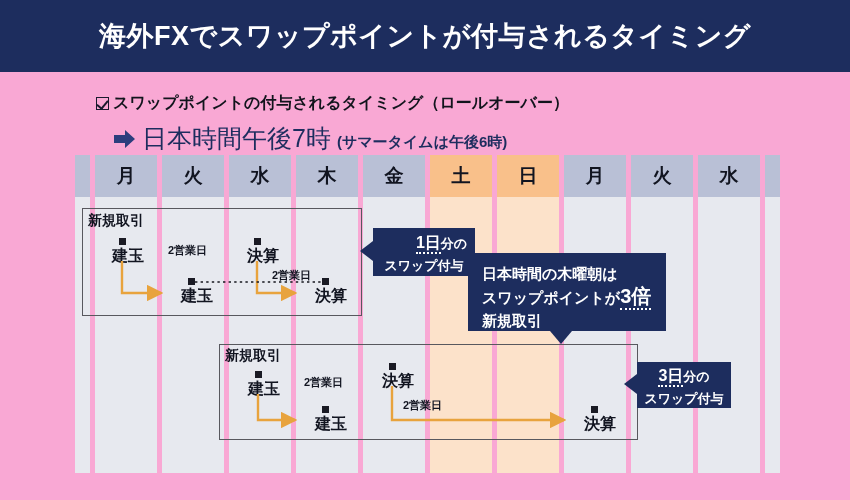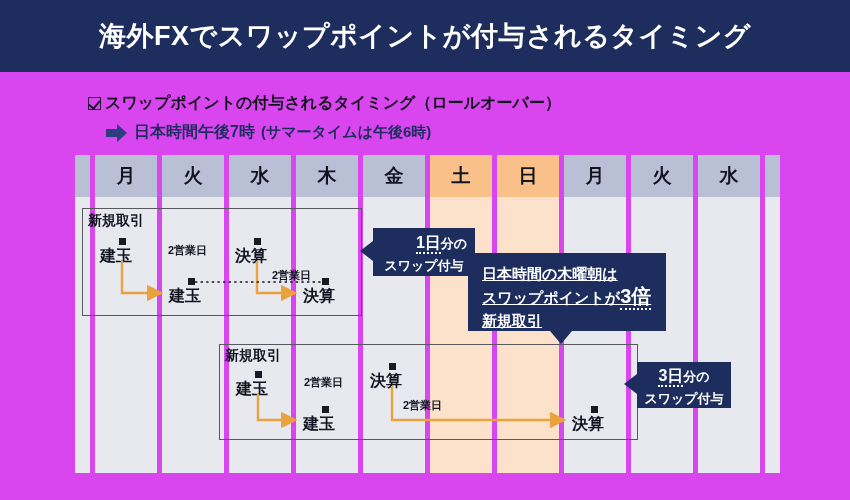--- a/index.html
+++ b/index.html
@@ -2,49 +2,49 @@
 <html><head>
 <meta charset="utf-8">
 <style>
   * { box-sizing: border-box; margin: 0; padding: 0; }
   html, body {
     width: 850px; height: 500px;
     background: #ffffff;
     font-family: "Liberation Sans", "DejaVu Sans", sans-serif;
     overflow: hidden;
   }
-  #page { position: relative; width: 850px; height: 500px; background:#d946ef; }
+  #page { position: relative; width: 850px; height: 500px; background:#f9a8d4; }
 
   
   .titlebar {
     position: absolute; left:0; top:0; width:850px; height:72px;
     background:#1d2d5e;
     display:flex; align-items:center; justify-content:center;
   }
   .titlebar .t {
     color:#ffffff; font-size:27px; font-weight:bold; letter-spacing:0.5px;
     white-space:nowrap;
   }
 
   
-  .subhead { position:absolute; left:88px; top:90px; width:640px; }
+  .subhead { position:absolute; left:96px; top:90px; width:640px; }
   .sub-row1 { display:flex; align-items:center; gap:4px; height:26px; }
   .chk {
     width:13px; height:13px; border:1.6px solid #1a1a2e; position:relative;
     flex:0 0 auto;
   }
   .chk::after {
     content:""; position:absolute; left:2px; top:0px; width:5px; height:9px;
     border:solid #1a1a2e; border-width:0 2px 2px 0; transform:rotate(40deg);
   }
   .sub-row1 .txt { font-size:16px; font-weight:bold; color:#11141c; letter-spacing:0px; }
 
   .sub-row2 { display:flex; align-items:baseline; gap:6px; margin-top:6px; padding-left:18px; }
   .arrow-ico { width:22px; height:20px; flex:0 0 auto; align-self:center; }
-  .sub-row2 .big { font-size:16px; font-weight:bold; color:#1d2d5e; letter-spacing:0px; }
+  .sub-row2 .big { font-size:25px; font-weight:normal; color:#1d2d5e; letter-spacing:0px; }
   .sub-row2 .small { font-size:15px; font-weight:bold; color:#1d2d5e; }
 
   
   #grid { position:absolute; left:0; top:155px; width:850px; height:320px; }
   .col { position:absolute; top:0; }
   .col .head {
     height:42px; background:#b9c0d6;
     display:flex; align-items:center; justify-content:center;
   }
   .col.wk .head { background:#f9c08a; }
@@ -55,21 +55,21 @@
   .col.stub .body { height:276px; }
 
   
   .flowbox {
     position:absolute; border:1.5px solid #58585e; background:transparent;
   }
   #box1 { left:82px; top:208px; width:280px; height:108px; }
   #box2 { left:219px; top:344px; width:419px; height:96px; }
 
   
-  .node { position:absolute; text-align:left; }
+  .node { position:absolute; text-align:right; }
   .node .sq {
     width:7px; height:7px; background:#1a1a24; margin:0 auto 1px auto;
   }
   .node .lbl { font-size:16px; font-weight:bold; color:#111420; white-space:nowrap; }
   .tag { position:absolute; font-size:11px; font-weight:bold; color:#111420; white-space:nowrap; }
   .tag-big { position:absolute; font-size:14px; font-weight:bold; color:#111420; white-space:nowrap;text-align:center; }
 
   
   #ovl { position:absolute; left:0; top:0; width:850px; height:500px; pointer-events:none; }
 
@@ -82,21 +82,21 @@
   #co1 .l1 { font-size:13px; }
   #co1 .l1 b { font-size:16px;margin-left:35px; }
   #co1 .l2 { font-size:13px; margin-top:3px; }
   #co1 .tip {
     position:absolute; left:-13px; top:13px; width:0; height:0;
     border-top:10px solid transparent; border-bottom:10px solid transparent;
     border-right:13px solid #1d2d5e;
   }
 
   #co2 { left:468px; top:253px; width:198px; height:78px; padding:9px 0 0 14px; }
-  #co2 .ln { font-size:15px; line-height:23px;text-decoration:underline; }
+  #co2 .ln { font-size:15px; line-height:23px; }
   #co2 .ln b { font-size:20px; }
   #co2 .tip {
     position:absolute; left:82px; bottom:-13px; width:0; height:0;
     border-left:11px solid transparent; border-right:11px solid transparent;
     border-top:13px solid #1d2d5e;
   }
 
   #co3 { left:637px; top:362px; width:94px; height:46px; padding:4px 0 0 0; text-align:center; }
   #co3 .l1 { font-size:13px;text-align:center; }
   #co3 .l1 b { font-size:16px; }

